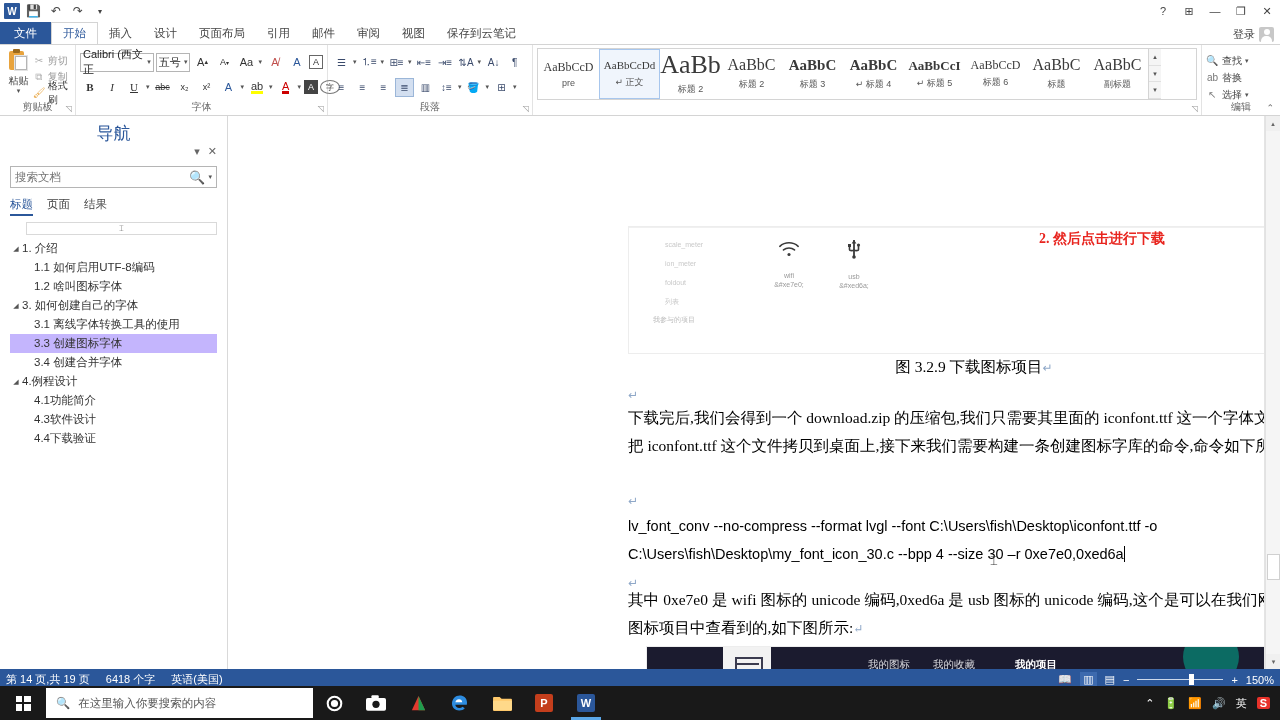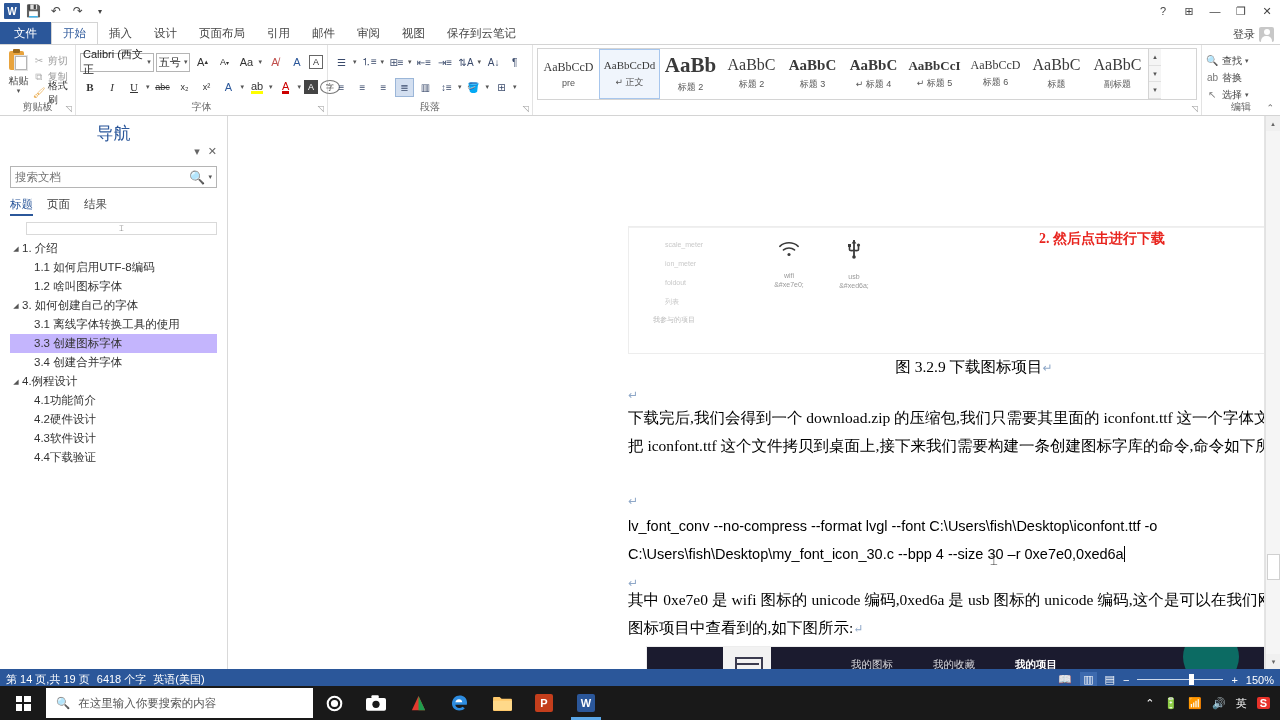--- a/index.html
+++ b/index.html
@@ -273,21 +273,21 @@
     position:absolute; left:1px; width:13px; height:26px; background:#fff;
     border:1px solid #d0d0d0; top:438px;
   }
   .docsplit { position:absolute; right:15px; top:0; width:1px; height:100%; background:#e4e4e4;}
 
   
   .statusbar {
     height: 21px; background: #2b579a; color: #fff; display: flex;
     align-items: center; font-size: 11px; padding: 0 6px;
   }
-  .sb-left { display: flex; gap: 7px; }
+  .sb-left { display: flex; gap: 16px; }
   .sb-right { margin-left: auto; display: flex; align-items: center; gap: 8px; }
   .sb-ico { font-size: 11px; opacity: .95; }
   .sb-ico.on { background:#3f6cb0; padding: 1px 3px; }
   .zoomtrack { width: 86px; height: 1px; background: #cdd9ea; position: relative; }
   .zoomthumb { position: absolute; left: 52px; top: -5px; width: 5px; height: 11px;
     background: #fff; }
 
   
   .taskbar {
     position:absolute; left:0; bottom:0; width:1280px; height: 34px;
@@ -458,21 +458,21 @@
     <div class="gallery">
       <div class="stile">
         <div class="prev" style="font-size:12px">AaBbCcD</div>
         <div class="nm">pre</div>
       </div>
       <div class="stile sel">
         <div class="prev" style="font-size:11px">AaBbCcDd</div>
         <div class="nm">↵ 正文</div>
       </div>
       <div class="stile">
-        <div class="prev" style="font-size:21px;font-weight:bold">AaBb</div>
+        <div class="prev" style="font-size:26px;font-weight:normal">AaBb</div>
         <div class="nm">标题 2</div>
       </div>
       <div class="stile">
         <div class="prev" style="font-size:16px">AaBbC</div>
         <div class="nm">标题 2</div>
       </div>
       <div class="stile">
         <div class="prev" style="font-size:15px;font-weight:bold">AaBbC</div>
         <div class="nm">标题 3</div>
       </div>
@@ -579,24 +579,20 @@
         <span class="toc-arrow"></span>
         <span>3.4 创建合并字体</span>
       </div>
       <div class="toc-item lvl1">
         <span class="toc-arrow">◢</span>
         <span>4.例程设计</span>
       </div>
       <div class="toc-item lvl2">
         <span class="toc-arrow"></span>
         <span>4.1功能简介</span>
-      </div>
-      <div class="toc-item lvl2">
-        <span class="toc-arrow"></span>
-        <span>4.2硬件设计</span>
       </div>
       <div class="toc-item lvl2">
         <span class="toc-arrow"></span>
         <span>4.3软件设计</span>
       </div>
       <div class="toc-item lvl2">
         <span class="toc-arrow"></span>
         <span>4.4下载验证</span>
       </div>
     </div>
@@ -665,21 +661,21 @@
 
     <div style="position:absolute;left:400px;top:460px;" class="pmark">↵</div>
 
     <div class="para" style="position:absolute;left:400px;top:470px;width:692px;">
       <span>其中 0xe7e0 是 wifi 图标的 unicode 编码,0xed6a 是 usb 图标的 unicode 编码,这个是可以在我们刚创建的图标项目中查看到的,如下图所示:</span><span class="pmark">↵</span>
     </div>
 
     <div class="img2">
       <div class="navbar">
         <div class="logo"></div>
-        <div class="navitem" style="left:204px;">我的图标</div>
+        <div class="navitem" style="left:221px;">我的图标</div>
         <div class="navitem" style="left:286px;">我的收藏</div>
         <div class="navitem act" style="left:368px;">我的项目</div>
 
         <div class="greenblob"></div>
       </div>
 
     </div>
 
     <div class="docsplit"></div>
 

